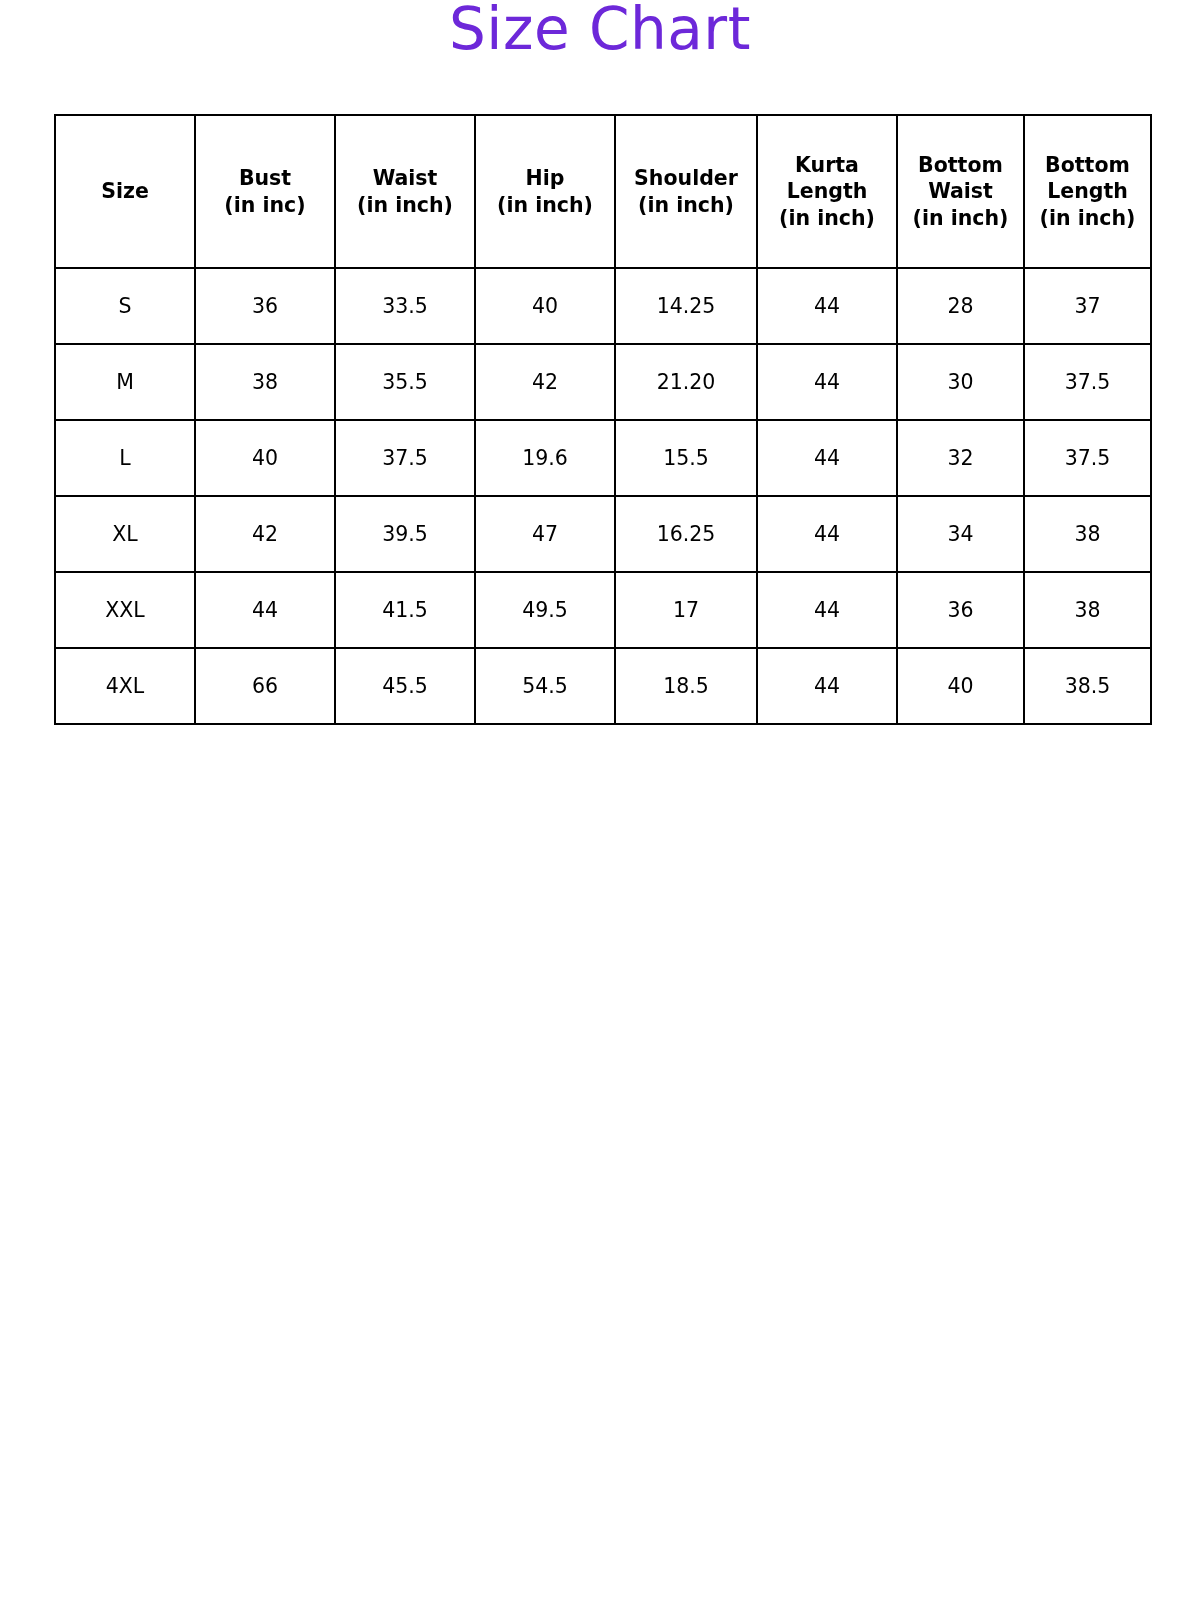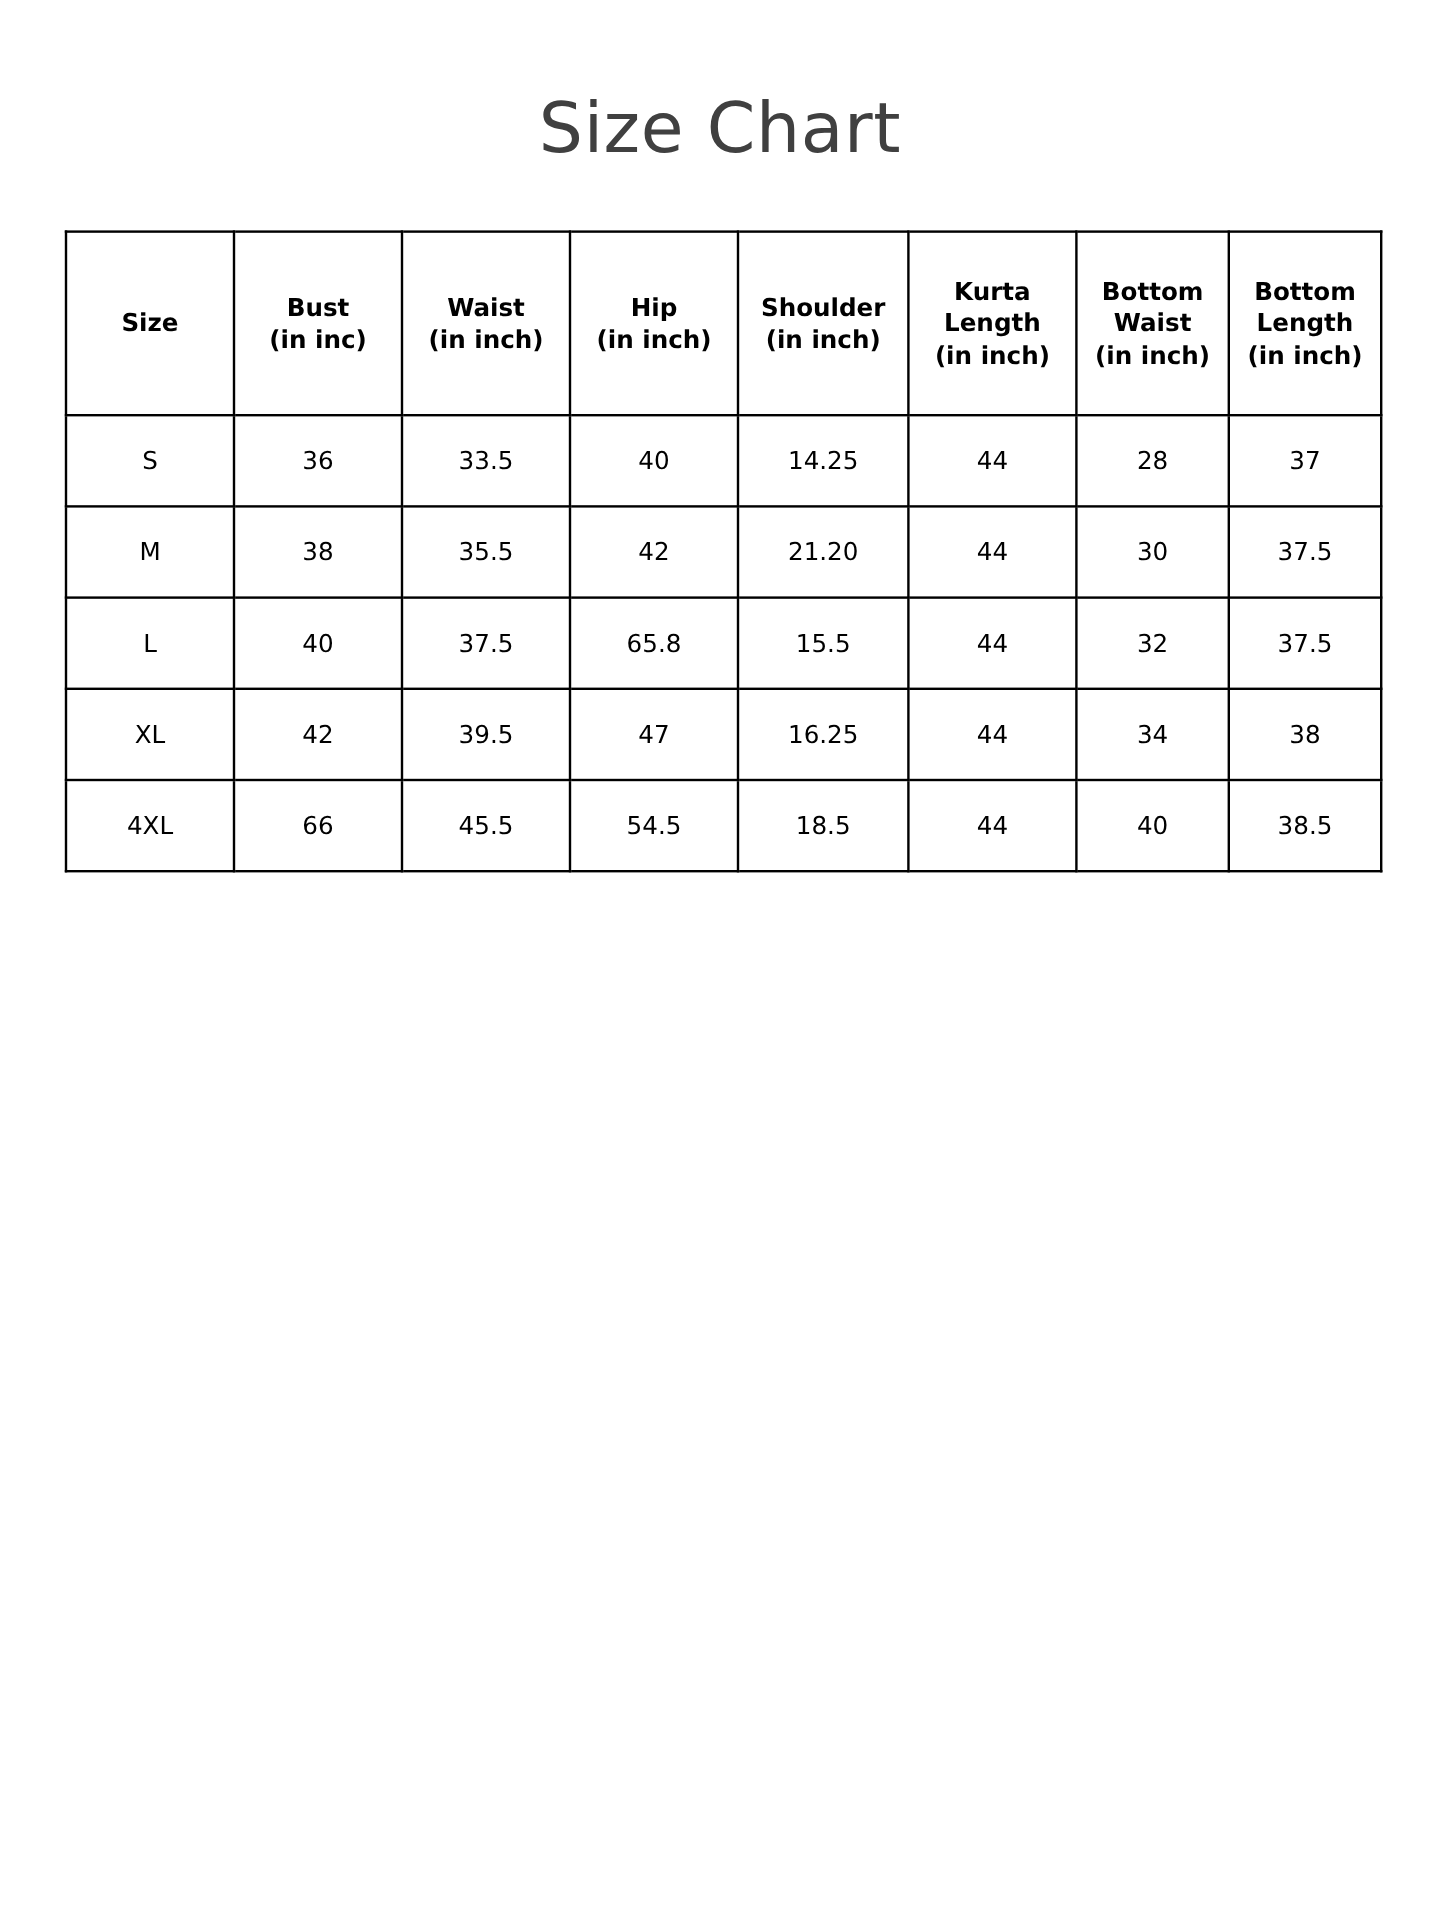--- a/index.html
+++ b/index.html
@@ -19,23 +19,22 @@
     width: 1200px;
     height: 1600px;
     box-sizing: border-box;
   }
   .title {
     text-align: center;
     font-family: "DejaVu Sans", sans-serif;
     font-weight: 400;
     font-size: 58px;
     line-height: 1;
-    color: #404040;
+    color: #6d28d9;
     margin: 0;
-    padding-top: 78px;
     letter-spacing: 0.5px;
   }
   .table-wrap {
     margin: 0 auto;
     padding-top: 56px;
     width: 1148px;
     box-sizing: border-box;
     padding-left: 28px;
     padding-right: 24px;
   }
@@ -149,37 +148,47 @@
           <td>42</td>
           <td>21.20</td>
           <td>44</td>
           <td>30</td>
           <td>37.5</td>
         </tr>
         <tr>
           <td>L</td>
           <td>40</td>
           <td>37.5</td>
-          <td>65.8</td>
+          <td>19.6</td>
           <td>15.5</td>
           <td>44</td>
           <td>32</td>
           <td>37.5</td>
         </tr>
         <tr>
           <td>XL</td>
           <td>42</td>
           <td>39.5</td>
           <td>47</td>
           <td>16.25</td>
           <td>44</td>
           <td>34</td>
           <td>38</td>
         </tr>
         <tr>
+          <td>XXL</td>
+          <td>44</td>
+          <td>41.5</td>
+          <td>49.5</td>
+          <td>17</td>
+          <td>44</td>
+          <td>36</td>
+          <td>38</td>
+        </tr>
+        <tr>
           <td>4XL</td>
           <td>66</td>
           <td>45.5</td>
           <td>54.5</td>
           <td>18.5</td>
           <td>44</td>
           <td>40</td>
           <td>38.5</td>
         </tr>
       </tbody>

